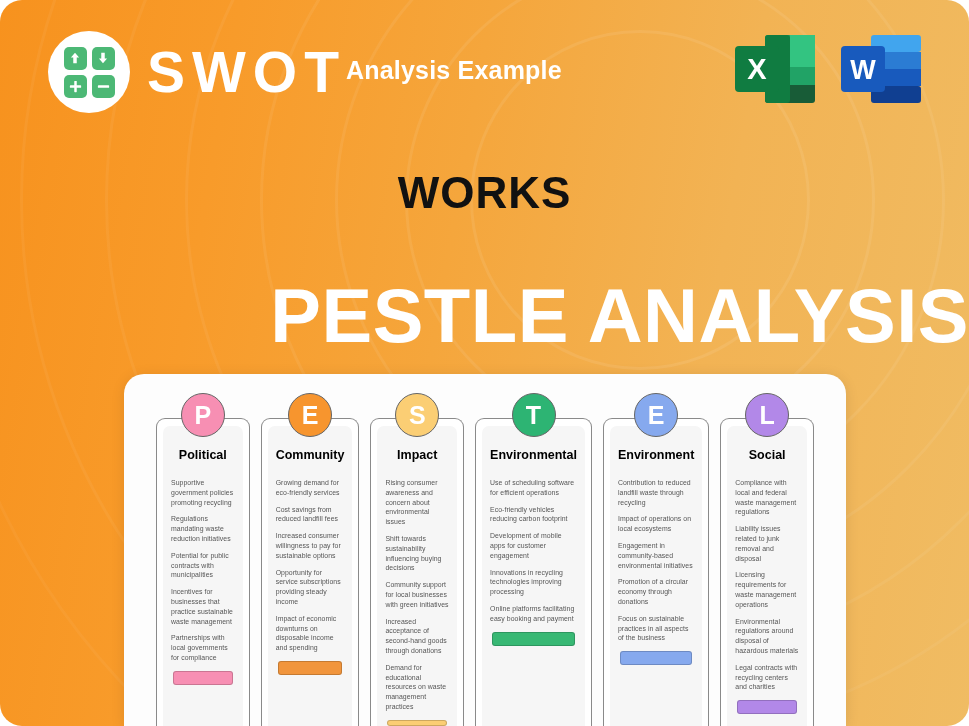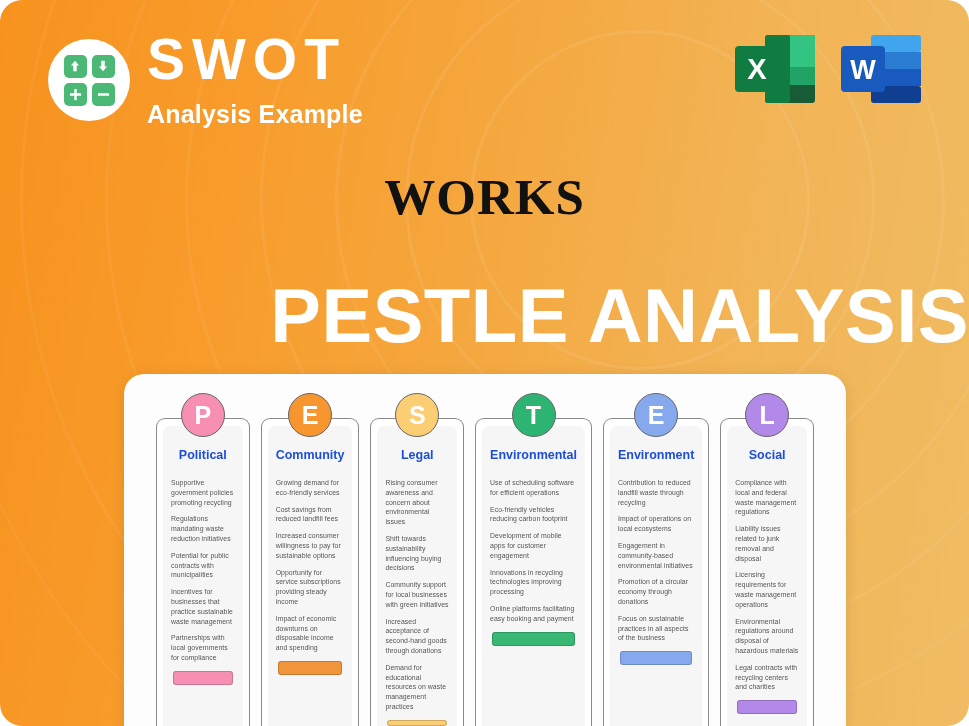--- a/index.html
+++ b/index.html
@@ -45,43 +45,42 @@
   .logo-grid {
     display: grid; grid-template-columns: 23px 23px; grid-template-rows: 23px 23px;
     gap: 5px;
   }
   .logo-cell {
     background: #4CB875; border-radius: 5px;
     display: flex; align-items: center; justify-content: center;
     color: #ffffff; font-size: 17px; font-weight: bold; line-height: 1;
   }
   .logo-cell svg { display: block; }
-  .brand-text { display: flex; flex-direction: column; justify-content: flex-start; }
+  .brand-text { display: flex; flex-direction: row; justify-content: flex-start; }
   .brand-title {
     color: #ffffff; font-size: 57px; font-weight: bold;
     letter-spacing: 7px; line-height: 1.0;
   }
   .brand-sub {
     color: #ffffff; font-size: 25px; font-weight: bold;
     letter-spacing: 0.2px; margin-top: 12px;
   }
 
   .office-icons {
     position: absolute; right: 45px; top: 32px;
     display: flex; gap: 20px; align-items: flex-start;
   }
   .office-icon { position: relative; width: 86px; height: 74px; }
 
   
   .works-title {
     position: absolute; top: 168px; left: 0; right: 0;
     text-align: center;
-    color: #111111; font-size: 51px; font-weight: bold;
+    color: #111111; font-size: 44px; font-weight: bold;
     letter-spacing: 1px;
-    font-family: Liberation Serif, serif;
   }
   .main-title {
     position: absolute; top: 272px; left: 0; right: 0;
     text-align: right;
     color: #ffffff; font-size: 76px; font-weight: bold;
     letter-spacing: 0.5px;
   }
 
   
   .board {
@@ -116,21 +115,21 @@
     position: absolute;
     left: 50%; top: -26px; transform: translateX(-50%);
     width: 44px; height: 44px; border-radius: 50%;
     border: 1.6px solid #666666;
     display: flex; align-items: center; justify-content: center;
     color: #ffffff; font-size: 25px; font-weight: bold; line-height: 1;
     z-index: 3;
   }
   .col-title {
     text-align: center;
-    color: #1d4ed8; font-size: 12.5px; font-weight: bold;
+    color: #000000; font-size: 12.5px; font-weight: bold;
     margin-bottom: 16px;
   }
   .bullets { display: flex; flex-direction: column; gap: 7px; }
   .bullet {
     color: #555555; font-size: 6.9px; line-height: 1.42;
     letter-spacing: 0.05px;
   }
   .footer-bar {
     height: 14px;
     border-radius: 3px;
@@ -242,21 +241,21 @@
               <div class="bullet">Increased consumer willingness to pay for sustainable options</div>
               <div class="bullet">Opportunity for service subscriptions providing steady income</div>
               <div class="bullet">Impact of economic downturns on disposable income and spending</div>
             </div>
             <div class="footer-bar" style="background: rgb(241, 149, 60);"></div>
           </div>
         </div>
         <div class="col">
           <div class="badge" style="background: rgb(251, 206, 116);">S</div>
           <div class="col-inner">
-            <div class="col-title">Legal</div>
+            <div class="col-title">Impact</div>
             <div class="bullets">
               <div class="bullet">Rising consumer awareness and concern about environmental issues</div>
               <div class="bullet">Shift towards sustainability influencing buying decisions</div>
               <div class="bullet">Community support for local businesses with green initiatives</div>
               <div class="bullet">Increased acceptance of second-hand goods through donations</div>
               <div class="bullet">Demand for educational resources on waste management practices</div>
             </div>
             <div class="footer-bar" style="background: rgb(251, 206, 116);"></div>
           </div>
         </div>

